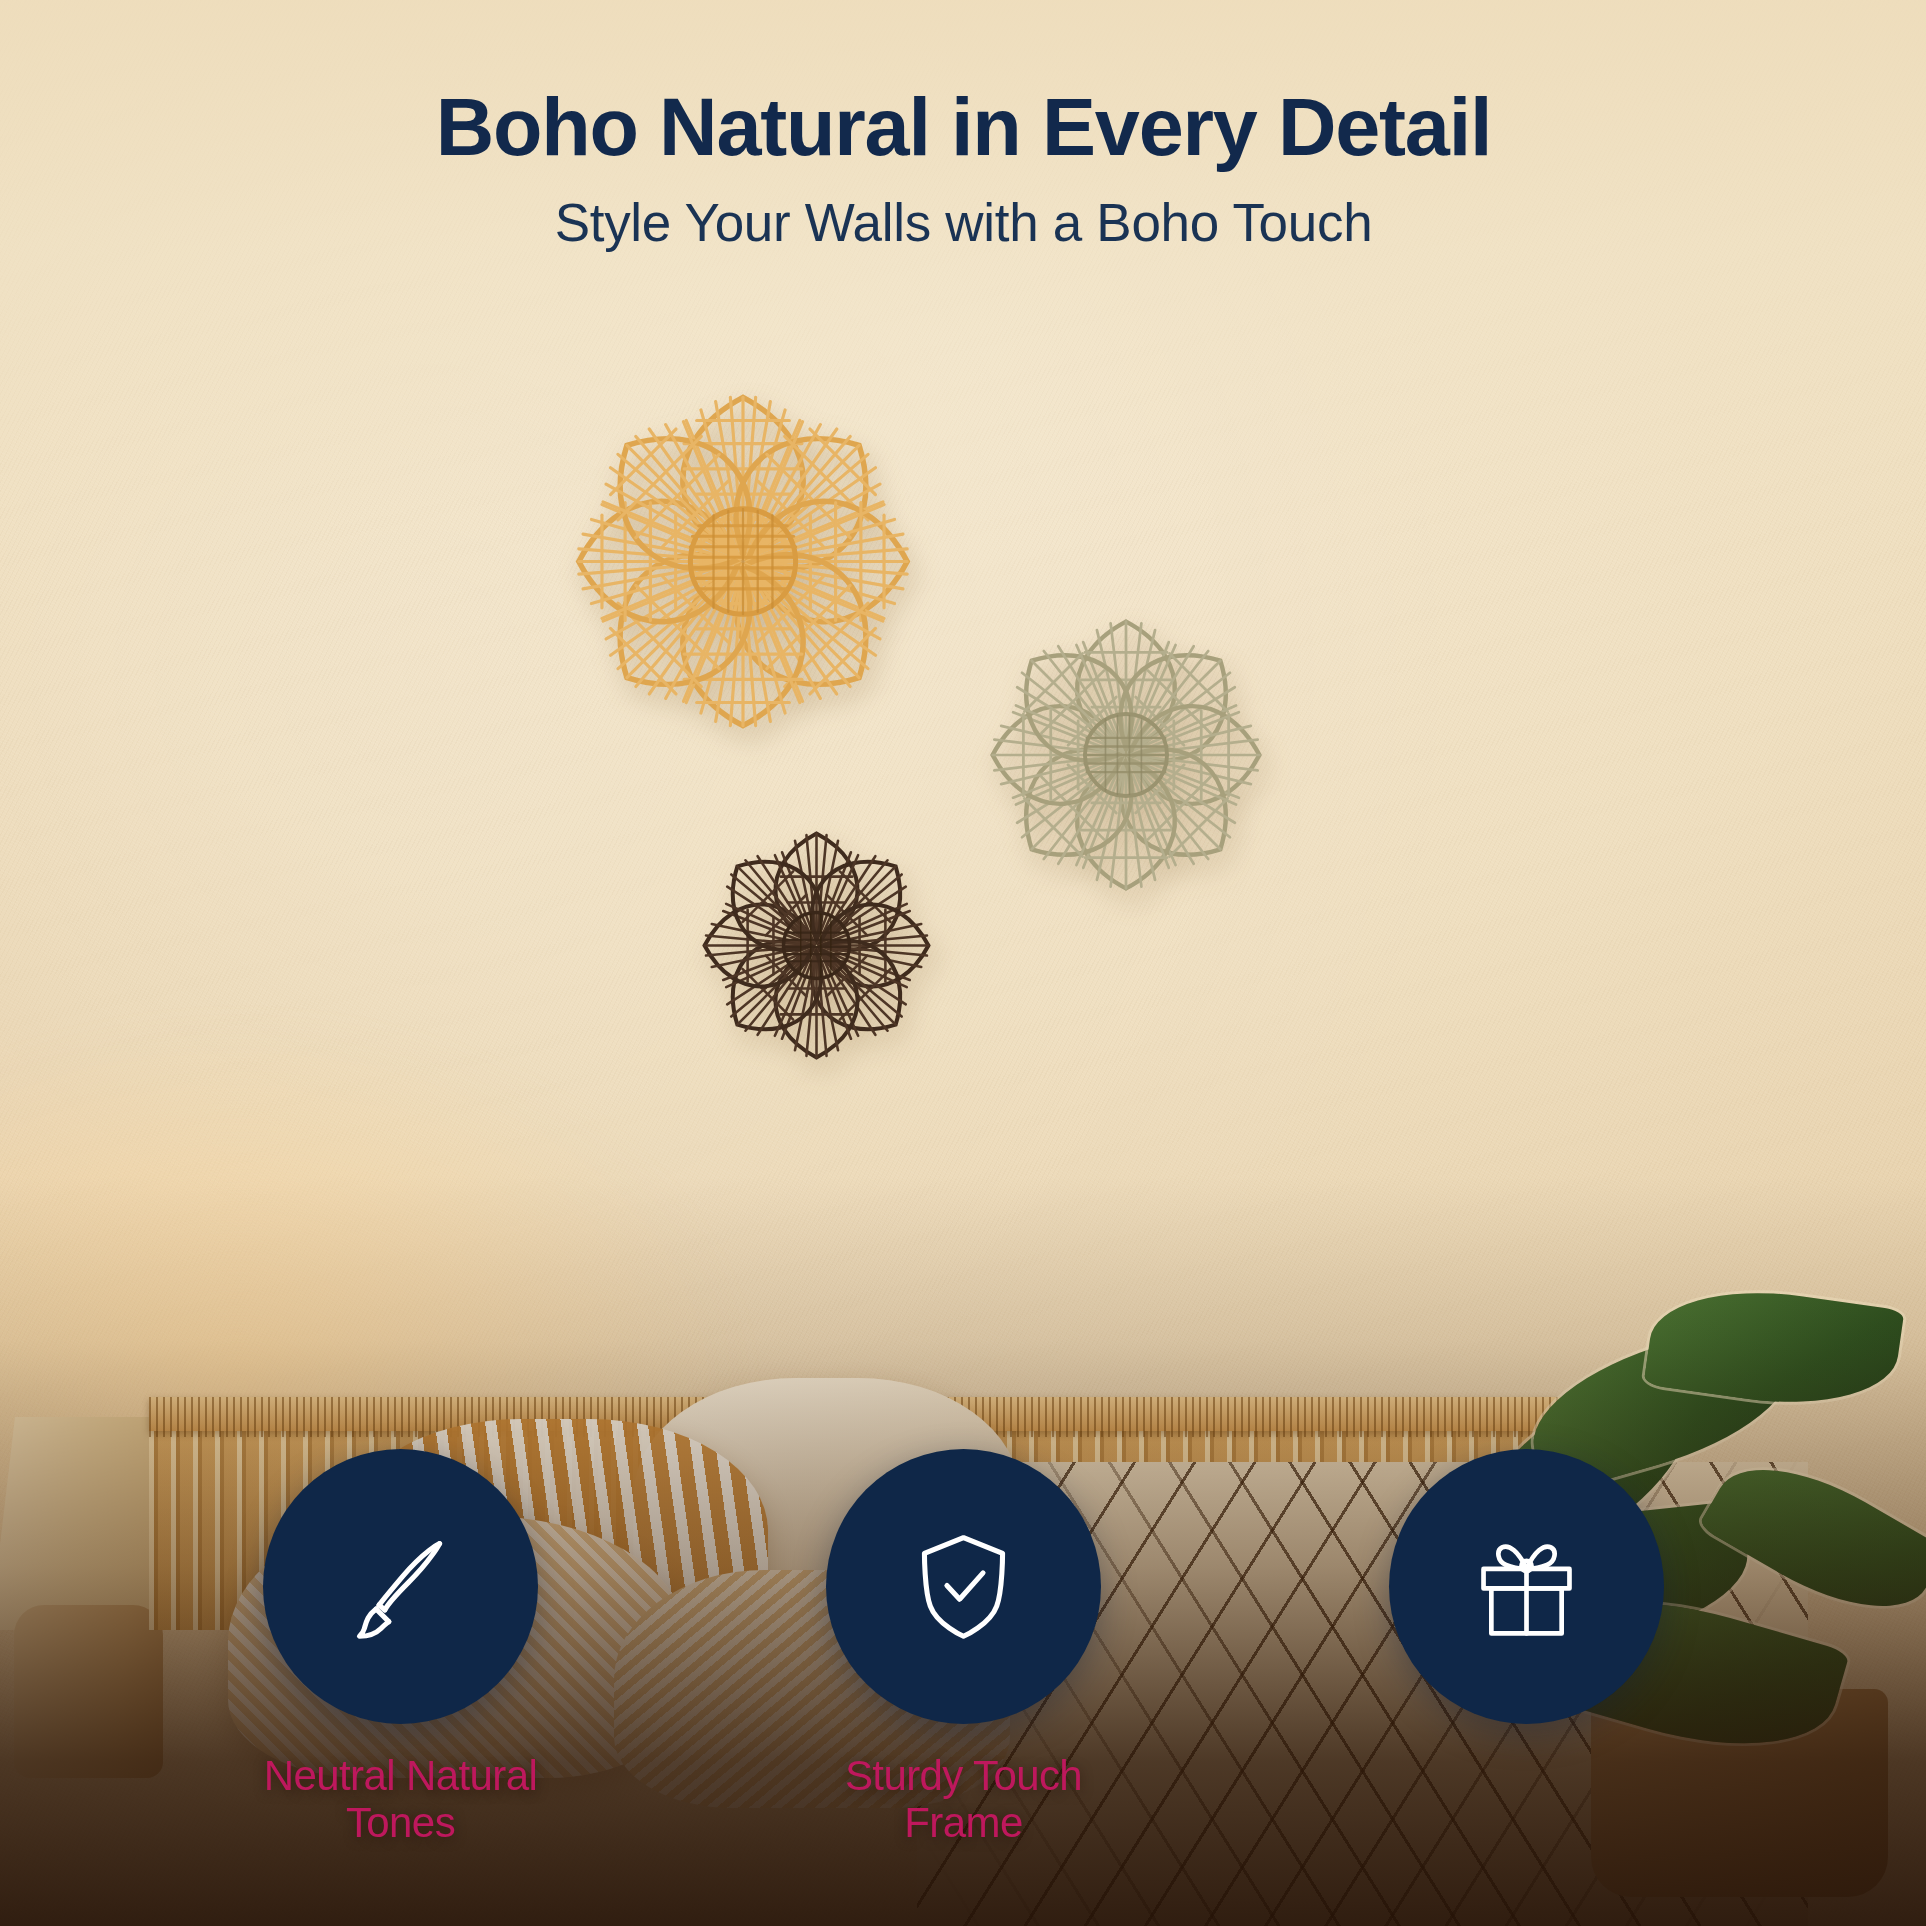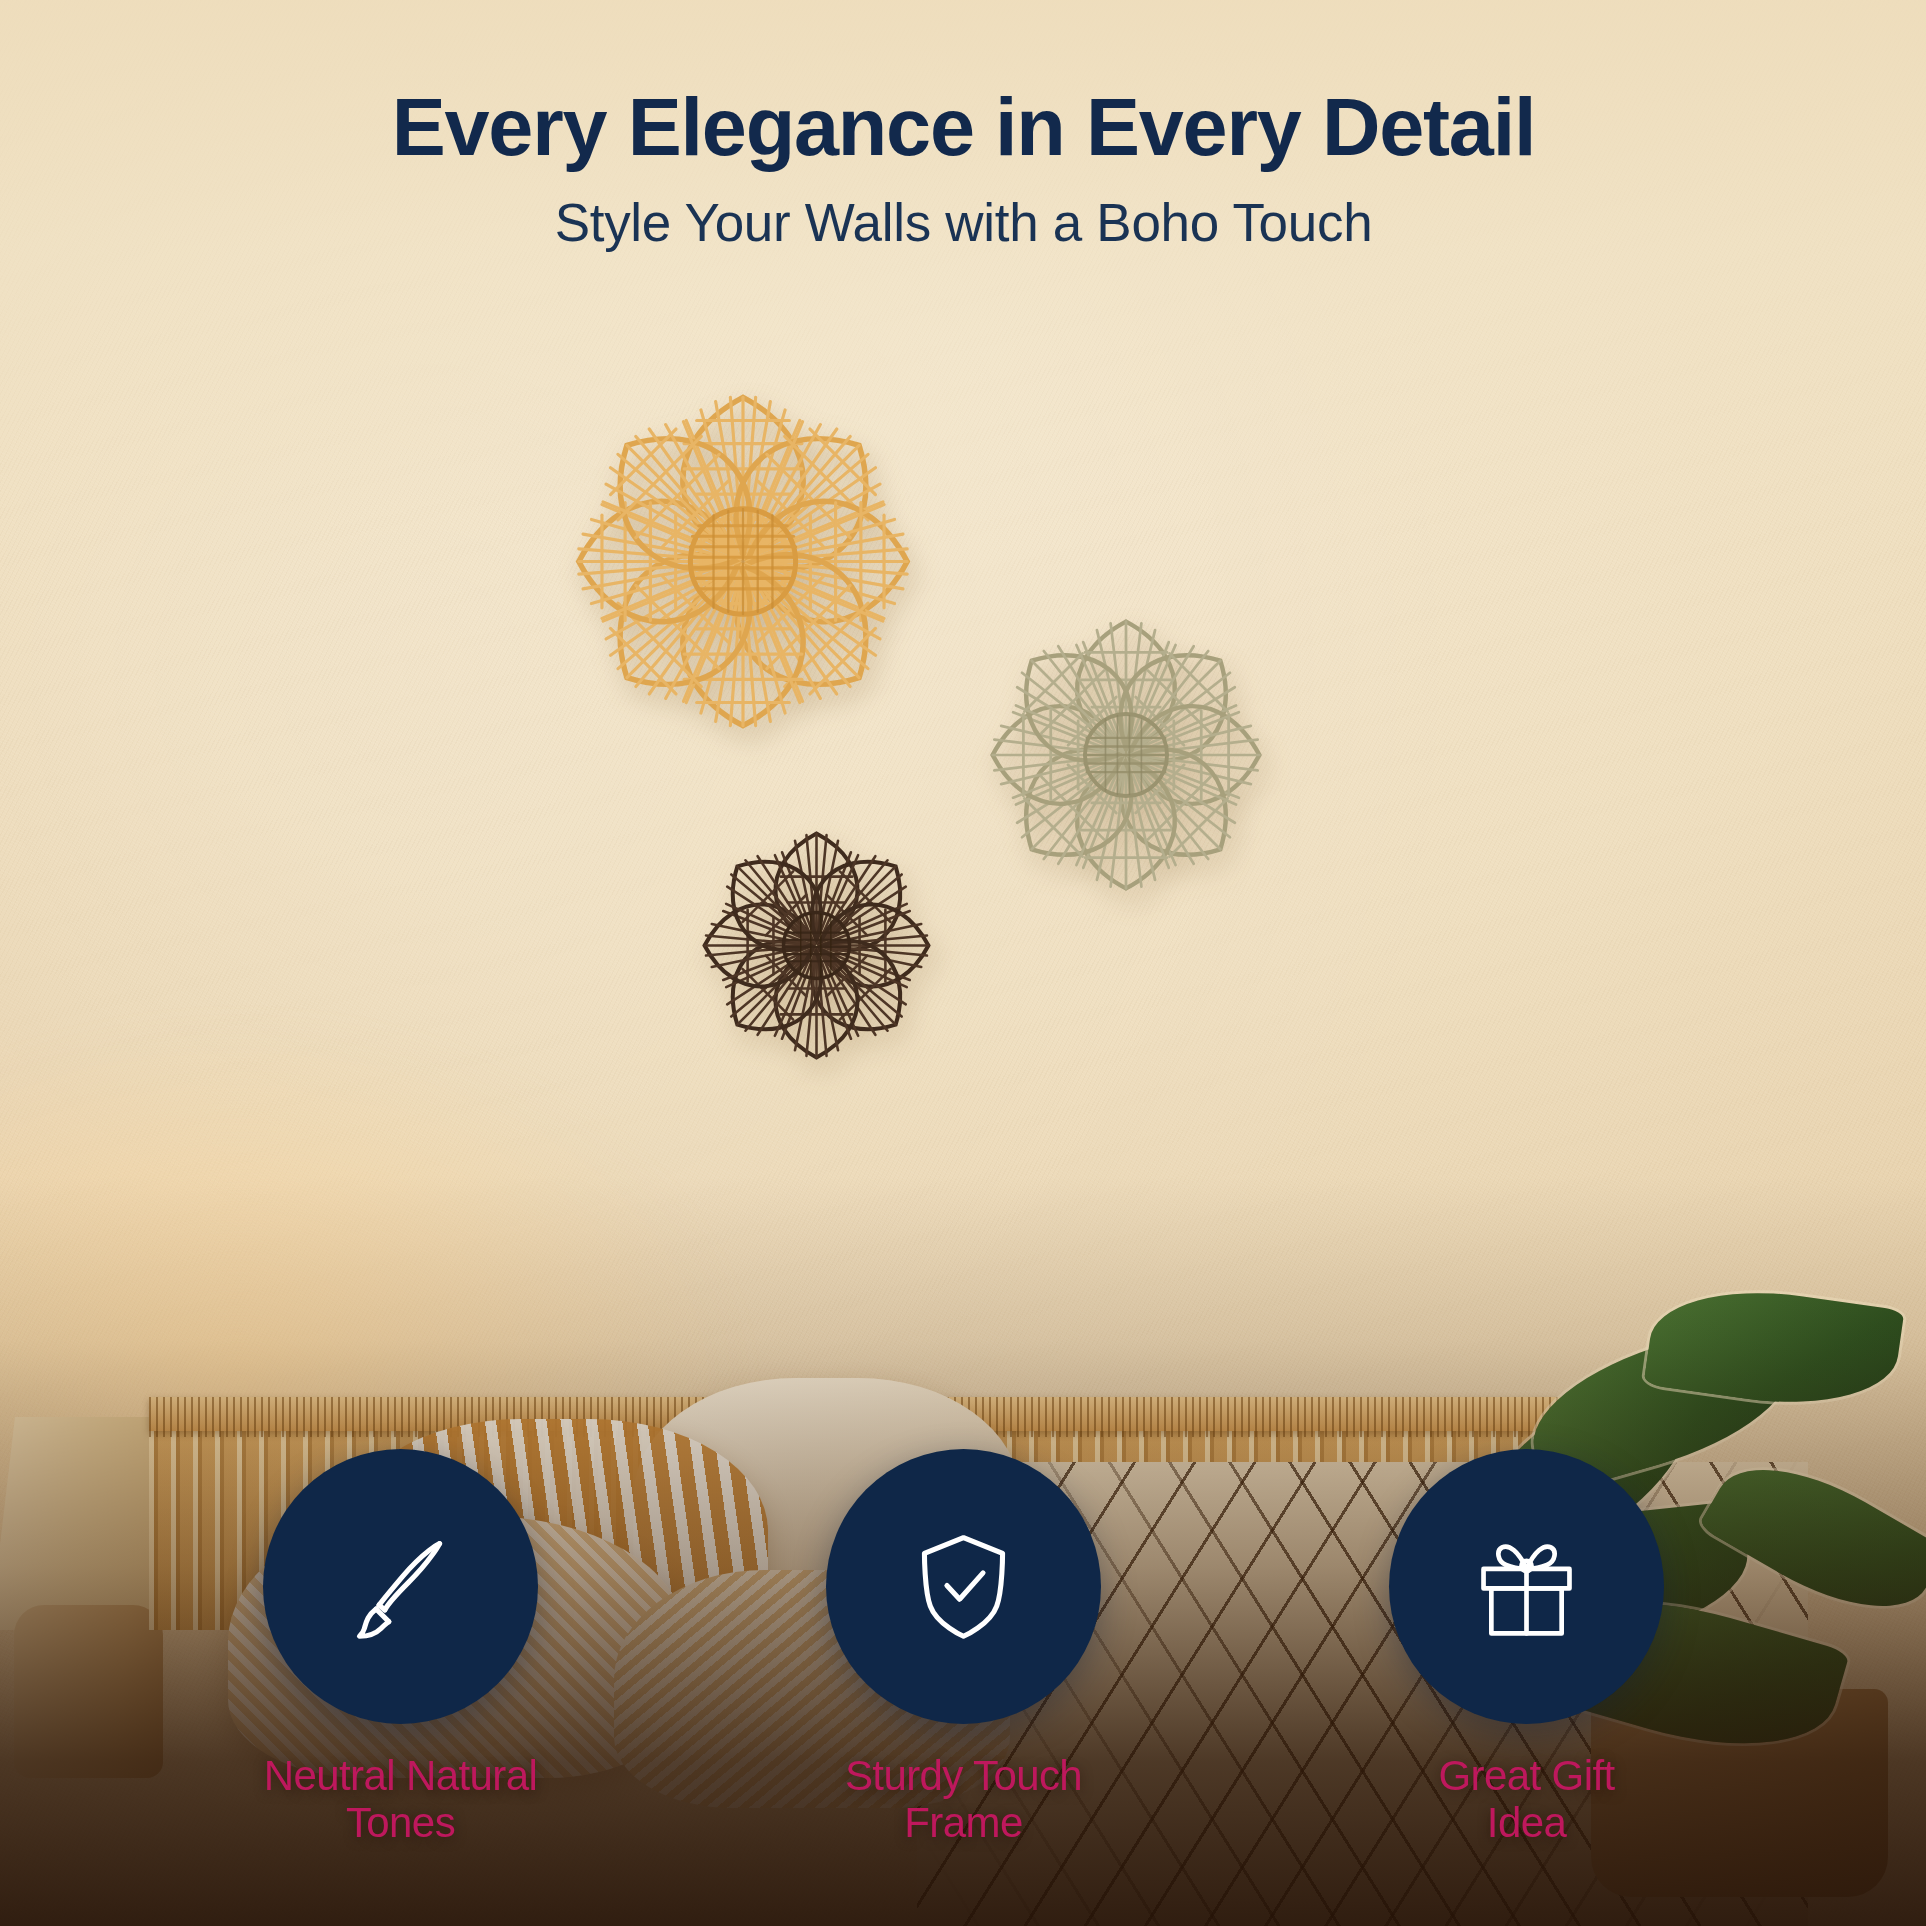--- a/index.html
+++ b/index.html
@@ -267,21 +267,21 @@
         <div class="leaf" style="right:119px; bottom:149px; width:297px; height:129px; transform:rotate(16deg);"></div>
         <div class="leaf" style="right:20px;  bottom:297px; width:228px; height:104px; transform:rotate(30deg);"></div>
       </div>
     </div>
 
     <div class="top-wash"></div>
     <div class="bottom-shade"></div>
   </div>
 
   <div class="heading-block">
-    <h1 class="headline">Every Elegance in Every Detail</h1>
+    <h1 class="headline">Boho Natural in Every Detail</h1>
     <p class="subhead">Style Your Walls with a Boho Touch</p>
   </div>
 
   <div class="art-layer">
 
     <div class="flower flower-gold">
       <svg viewBox="0 0 200 200" aria-hidden="true">
         <defs>
           <g id="petalsA">
             <g id="pA0">
@@ -775,20 +775,18 @@
       <div class="badge-circle">
         <svg viewBox="0 0 64 64" fill="none" stroke="#FFFFFF" stroke-width="2.4" stroke-linecap="round" stroke-linejoin="round">
           <rect x="10" y="23" width="44" height="10"></rect>
           <rect x="14" y="33" width="36" height="23"></rect>
           <line x1="32" y1="23" x2="32" y2="56"></line>
           <path d="M32 23 C 32 23, 26 23, 21.5 21 C 17 19, 16.5 13.5, 19.5 12 C 23 10.2, 28 14, 32 23 Z"></path>
           <path d="M32 23 C 32 23, 38 23, 42.5 21 C 47 19, 47.5 13.5, 44.5 12 C 41 10.2, 36 14, 32 23 Z"></path>
           <circle cx="32" cy="21.5" r="2.6"></circle>
         </svg>
       </div>
-      <div class="feature-label">Great Gift
-Idea</div>
     </div>
 
   </div>
 
 </div>
 
 
 </body></html>

